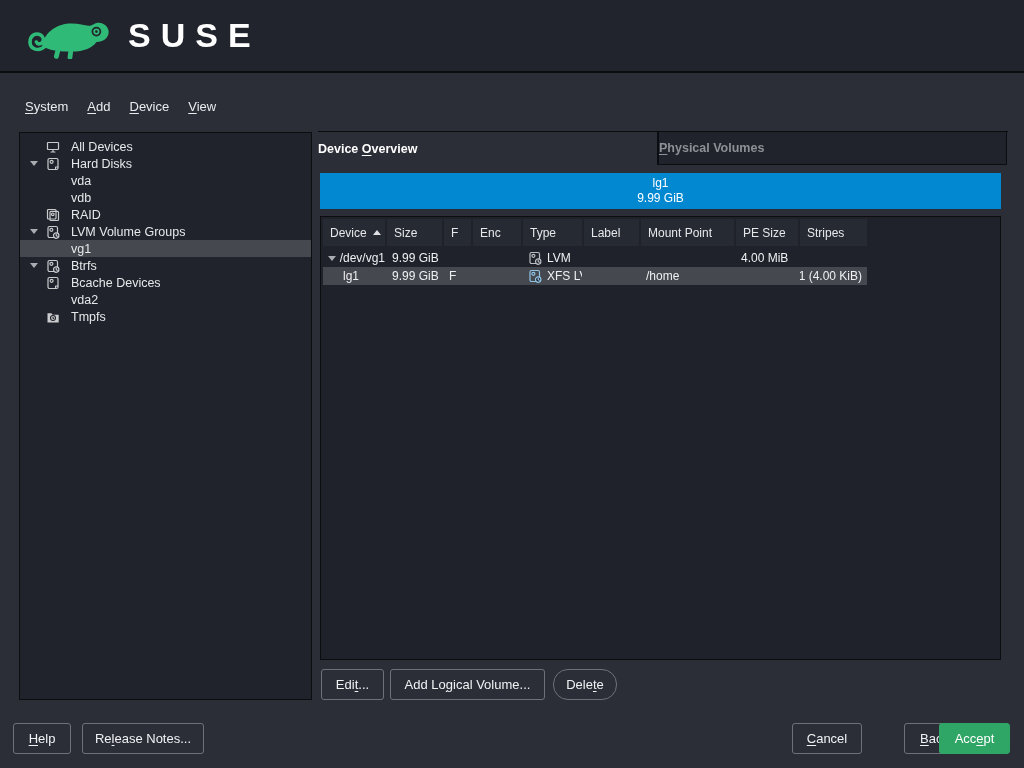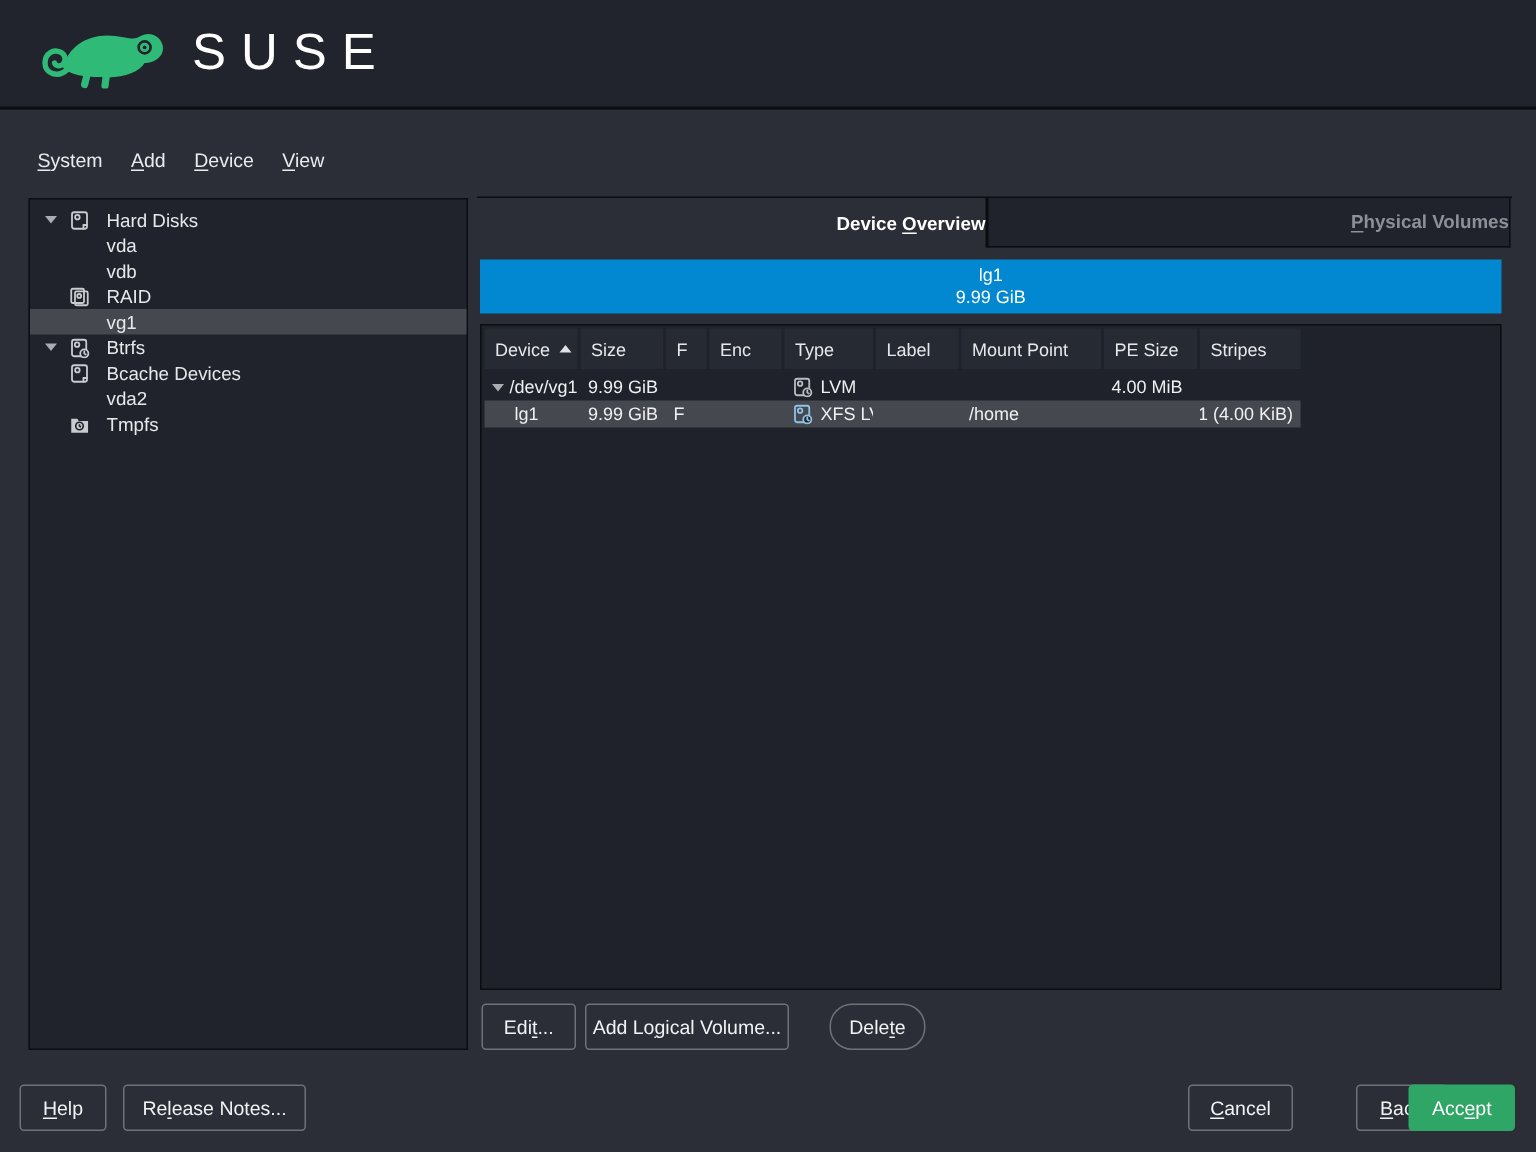--- a/index.html
+++ b/index.html
@@ -6,39 +6,39 @@
   html,body { background:#2b2e37; }
   #screen {
     position:relative; width:1024px; height:768px; overflow:hidden;
     background:#2b2e37; color:#eceef0;
     font-family:"Liberation Sans", sans-serif; font-size:12.5px;
   }
   
   .topbar { position:absolute; left:0; top:0; width:1024px; height:73px;
     background:#21242c; border-bottom:2px solid #0b0d11; display:flex; align-items:center; }
   .brand { display:flex; align-items:center; gap:14px; margin-left:26px; }
-  .brand-text { color:#ffffff; font-size:34px; font-weight:400; letter-spacing:10px; }
+  .brand-text { color:#ffffff; font-size:34px; font-weight:700; letter-spacing:10px; }
   
   .menubar { position:absolute; left:25px; top:99px; display:flex; gap:19px; }
   .menu-item { color:#e9ebed; font-size:13px; cursor:default; }
   .mn { text-decoration:underline; text-underline-offset:2px; }
   
   .sidebar { position:absolute; left:19px; top:132px; width:293px; height:568px;
     background:#20232b; border:1px solid #0b0d11; padding-top:5px; }
   .tree-row { display:flex; align-items:center; height:17px; padding-left:10px;
     font-size:12.5px; color:#e6e8ea; white-space:nowrap; }
   .tree-row.selected { background:var(--sel,#45484f); }
   .slot-exp { width:16px; display:flex; align-items:center; }
   .slot-icon { width:20px; margin-right:5px; display:flex; align-items:center; }
   .tri-down { width:0; height:0; border-left:4px solid transparent;
     border-right:4px solid transparent; border-top:5px solid #a9acb1; }
   
   .tabs { position:absolute; left:318px; top:131px; width:690px; height:34px;
     border-top:1px solid #0b0d11; display:flex; }
-  .tab { height:100%; display:flex; align-items:center; justify-content:flex-end;
+  .tab { height:100%; display:flex; align-items:center; justify-content:flex-start;
     font-size:12.5px; font-weight:700; }
   .tab.active { width:340px; background:#2b2e37; color:#ffffff; border-right:1px solid #0b0d11; }
   .tab.inactive { width:349px; background:#20232b; color:#8d9096;
     border:1px solid #0b0d11; border-top:none; }
   
   .banner { position:absolute; left:320px; top:173px; width:681px; height:36px;
     background:var(--accent,#0288d1); color:#ffffff; display:flex; flex-direction:column;
     align-items:center; justify-content:center; line-height:15px; font-size:12px; }
   
   .tablebox { position:absolute; left:320px; top:216px; width:681px; height:444px;
@@ -87,20 +87,30 @@
   <div class="menubar">
     <span class="menu-item"><span></span><span class="mn">S</span><span>ystem</span></span>
     <span class="menu-item"><span></span><span class="mn">A</span><span>dd</span></span>
     <span class="menu-item"><span></span><span class="mn">D</span><span>evice</span></span>
     <span class="menu-item"><span></span><span class="mn">V</span><span>iew</span></span>
   </div>
 
   <div class="sidebar">
     <div>
         <div class="tree-row">
+          <span class="slot-exp"></span>
+          <span class="slot-icon">
+            <svg width="14" height="14" viewBox="0 0 14 14" xmlns="http://www.w3.org/2000/svg">
+              <rect x="1.5" y="2.5" width="11" height="7" rx="0.5" stroke="#c9cbce" stroke-width="1.2" fill="none" stroke-linecap="round" stroke-linejoin="round"></rect>
+              <path d="M5 12h4M7 9.8V12" stroke="#c9cbce" stroke-width="1.2" fill="none" stroke-linecap="round" stroke-linejoin="round"></path>
+            </svg>
+          </span>
+          <span>All Devices</span>
+        </div>
+        <div class="tree-row">
           <span class="slot-exp">
             <span class="tri-down"></span>
           </span>
           <span class="slot-icon">
             <svg width="14" height="14" viewBox="0 0 14 14" xmlns="http://www.w3.org/2000/svg">
               <rect x="2" y="1.5" width="10" height="11" rx="1.5" stroke="#c9cbce" stroke-width="1.2" fill="none" stroke-linecap="round" stroke-linejoin="round"></rect>
               <circle cx="5.6" cy="4.8" r="1.5" stroke="#c9cbce" stroke-width="1.2" fill="none" stroke-linecap="round" stroke-linejoin="round"></circle>
               <path d="M9.6 12.4V10h2.2" stroke="#c9cbce" stroke-width="1.2" fill="none" stroke-linecap="round" stroke-linejoin="round"></path>
             </svg>
           </span>
@@ -119,20 +129,34 @@
         <div class="tree-row">
           <span class="slot-exp"></span>
           <span class="slot-icon">
             <svg width="14" height="14" viewBox="0 0 14 14" xmlns="http://www.w3.org/2000/svg">
               <rect x="1.5" y="1.5" width="8.5" height="9.5" rx="1" stroke="#c9cbce" stroke-width="1.2" fill="none" stroke-linecap="round" stroke-linejoin="round"></rect>
               <rect x="4" y="3.3" width="8.5" height="9.2" rx="1" stroke="#c9cbce" stroke-width="1.2" fill="none" stroke-linecap="round" stroke-linejoin="round"></rect>
               <circle cx="6.8" cy="6.3" r="1.3" stroke="#c9cbce" stroke-width="1.2" fill="none" stroke-linecap="round" stroke-linejoin="round"></circle>
             </svg>
           </span>
           <span>RAID</span>
+        </div>
+        <div class="tree-row">
+          <span class="slot-exp">
+            <span class="tri-down"></span>
+          </span>
+          <span class="slot-icon">
+            <svg width="14" height="14" viewBox="0 0 14 14" xmlns="http://www.w3.org/2000/svg">
+              <rect x="2" y="1.5" width="9.5" height="11" rx="1.5" stroke="#c9cbce" stroke-width="1.2" fill="none" stroke-linecap="round" stroke-linejoin="round"></rect>
+              <circle cx="5.4" cy="4.8" r="1.5" stroke="#c9cbce" stroke-width="1.2" fill="none" stroke-linecap="round" stroke-linejoin="round"></circle>
+              <circle cx="10.2" cy="10.6" r="2.7" fill="#20232b" stroke="#c9cbce" stroke-width="1.2" stroke-linecap="round" stroke-linejoin="round"></circle>
+              <path d="M10.2 9.3v1.3l1 .7" stroke="#c9cbce" stroke-width="1.2" fill="none" stroke-linecap="round" stroke-linejoin="round"></path>
+            </svg>
+          </span>
+          <span>LVM Volume Groups</span>
         </div>
         <div class="tree-row selected">
           <span class="slot-exp"></span>
           <span class="slot-icon"></span>
           <span>vg1</span>
         </div>
         <div class="tree-row">
           <span class="slot-exp">
             <span class="tri-down"></span>
           </span>
@@ -270,21 +294,21 @@
           <div class="tcell" style="width: 93px;">/home</div>
           <div class="tcell" style="width: 62px;"></div>
           <div class="tcell right" style="width: 67px;">1 (4.00 KiB)</div>
         </div>
       </div>
   </div>
 
   <button class="btn" style="left:321px; top:669px; width:63px;">
     <span><span>Edi</span><span class="mn">t</span><span>...</span></span>
   </button>
-  <button class="btn" style="left:390px; top:669px; width:136px;">
+  <button class="btn" style="left:390px; top:669px; width:155px;">
     <span><span>Add Lo</span><span class="mn">g</span><span>ical Volume...</span></span>
   </button>
   <button class="btn" style="left:553px; top:669px; width:64px;border-radius:15px;">
     <span><span>Dele</span><span class="mn">t</span><span>e</span></span>
   </button>
 
   <button class="btn" style="left:13px; top:723px; width:58px;">
     <span><span></span><span class="mn">H</span><span>elp</span></span>
   </button>
   <button class="btn" style="left:82px; top:723px; width:122px;">

